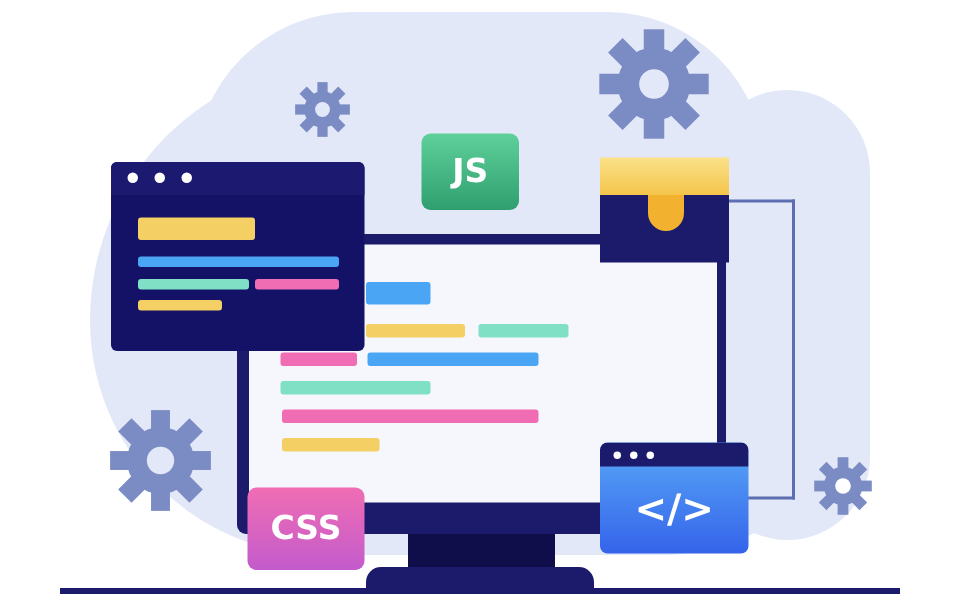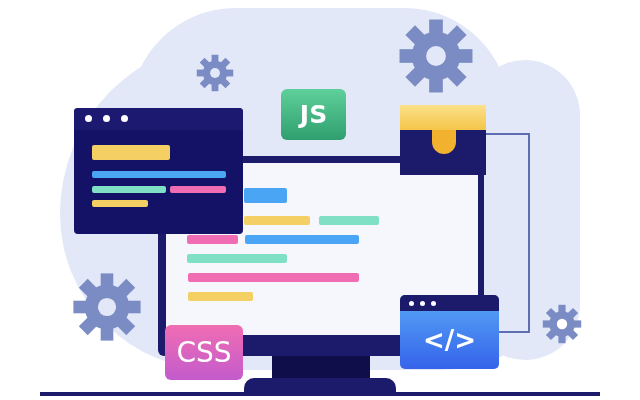--- a/index.html
+++ b/index.html
@@ -107,35 +107,35 @@
   <div class="abs" style="left:29px;top:7px;width:7px;height:7px;border-radius:50%;background:#fff;"></div>
   <div class="abs" style="left:47px;top:7px;width:7px;height:7px;border-radius:50%;background:#fff;"></div>
   <div class="bar" style="left:18px;top:37px;width:78px;height:15px;background:#f4cf63;"></div>
   <div class="bar" style="left:18px;top:63px;width:134px;height:7px;background:#4aa5f4;"></div>
   <div class="bar" style="left:18px;top:78px;width:74px;height:7px;background:#7fe0c6;"></div>
   <div class="bar" style="left:96px;top:78px;width:56px;height:7px;background:#f06db3;"></div>
   <div class="bar" style="left:18px;top:92px;width:56px;height:7px;background:#f4cf63;"></div>
 </div>
 
 <div class="abs" style="left:281px;top:89px;width:65px;height:51px;border-radius:6px;background:linear-gradient(180deg,#5fd09a,#2f9f6f);display:flex;align-items:center;justify-content:center;">
-  <span style="color:#fff;font-weight:bold;font-size:25px;font-family:'DejaVu Sans',sans-serif;">JS</span>
+  <span style="color:#fff;font-weight:bold;font-size:22px;font-family:'DejaVu Sans',sans-serif;">JS</span>
 </div>
 
 <div class="abs" style="left:400px;top:105px;width:86px;height:70px;">
   <div class="abs" style="left:0;top:0;width:86px;height:25px;background:linear-gradient(180deg,#fbe189,#f4c54a);"></div>
   <div class="abs" style="left:0;top:25px;width:86px;height:45px;background:#1b1a6b;"></div>
   <div class="abs" style="left:32px;top:25px;width:24px;height:24px;border-radius:0 0 12px 12px;background:#f2b230;"></div>
 </div>
 <div class="abs" style="left:380px;top:156px;width:20px;height:4px;background:#1b1a6b;"></div>
 
 <div class="abs" style="left:400px;top:295px;width:99px;height:74px;border-radius:5px;background:linear-gradient(180deg,#58a8f7,#3563ea);overflow:hidden;">
   <div class="abs" style="left:0;top:0;width:99px;height:16px;background:#1b1a6b;"></div>
   <div class="abs" style="left:9px;top:6px;width:5px;height:5px;border-radius:50%;background:#fff;"></div>
   <div class="abs" style="left:20px;top:6px;width:5px;height:5px;border-radius:50%;background:#fff;"></div>
   <div class="abs" style="left:31px;top:6px;width:5px;height:5px;border-radius:50%;background:#fff;"></div>
   <div class="abs" style="left:0;top:18px;width:99px;height:54px;display:flex;align-items:center;justify-content:center;">
     <span style="color:#fff;font-weight:bold;font-size:26px;font-family:'DejaVu Sans',sans-serif;">&lt;/&gt;</span>
   </div>
 </div>
 
 <div class="abs" style="left:165px;top:325px;width:78px;height:55px;border-radius:6px;background:linear-gradient(180deg,#f06db3,#c35bcc);display:flex;align-items:center;justify-content:center;">
-  <span style="color:#fff;font-weight:normal;font-size:28px;font-family:'DejaVu Sans',sans-serif;">CSS</span>
+  <span style="color:#fff;font-weight:bold;font-size:22px;font-family:'DejaVu Sans',sans-serif;">CSS</span>
 </div>
 
 </body></html>

